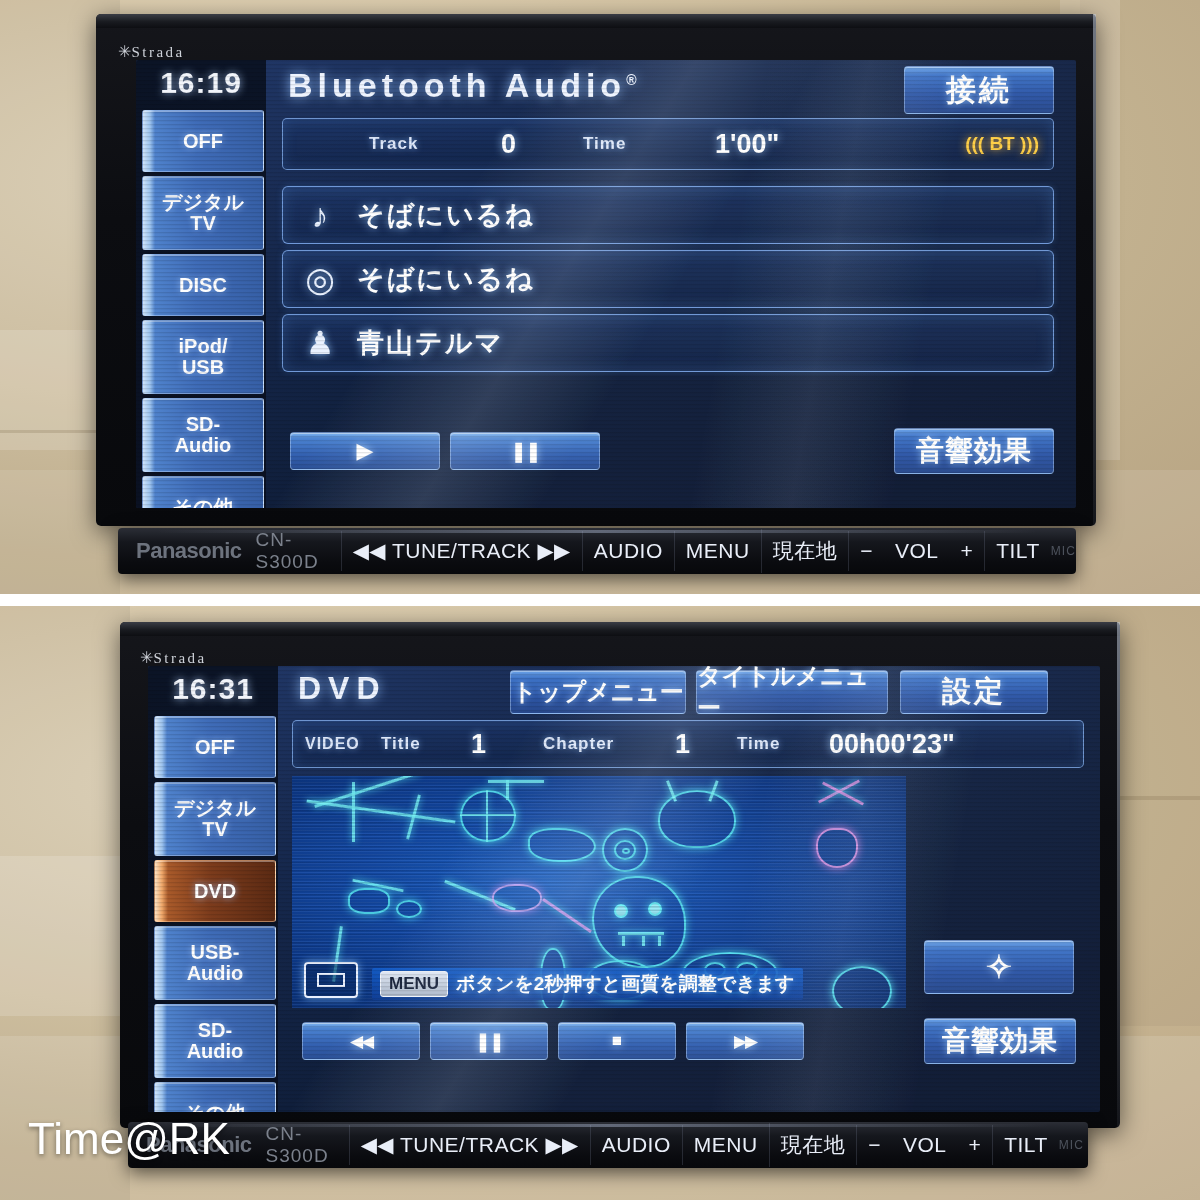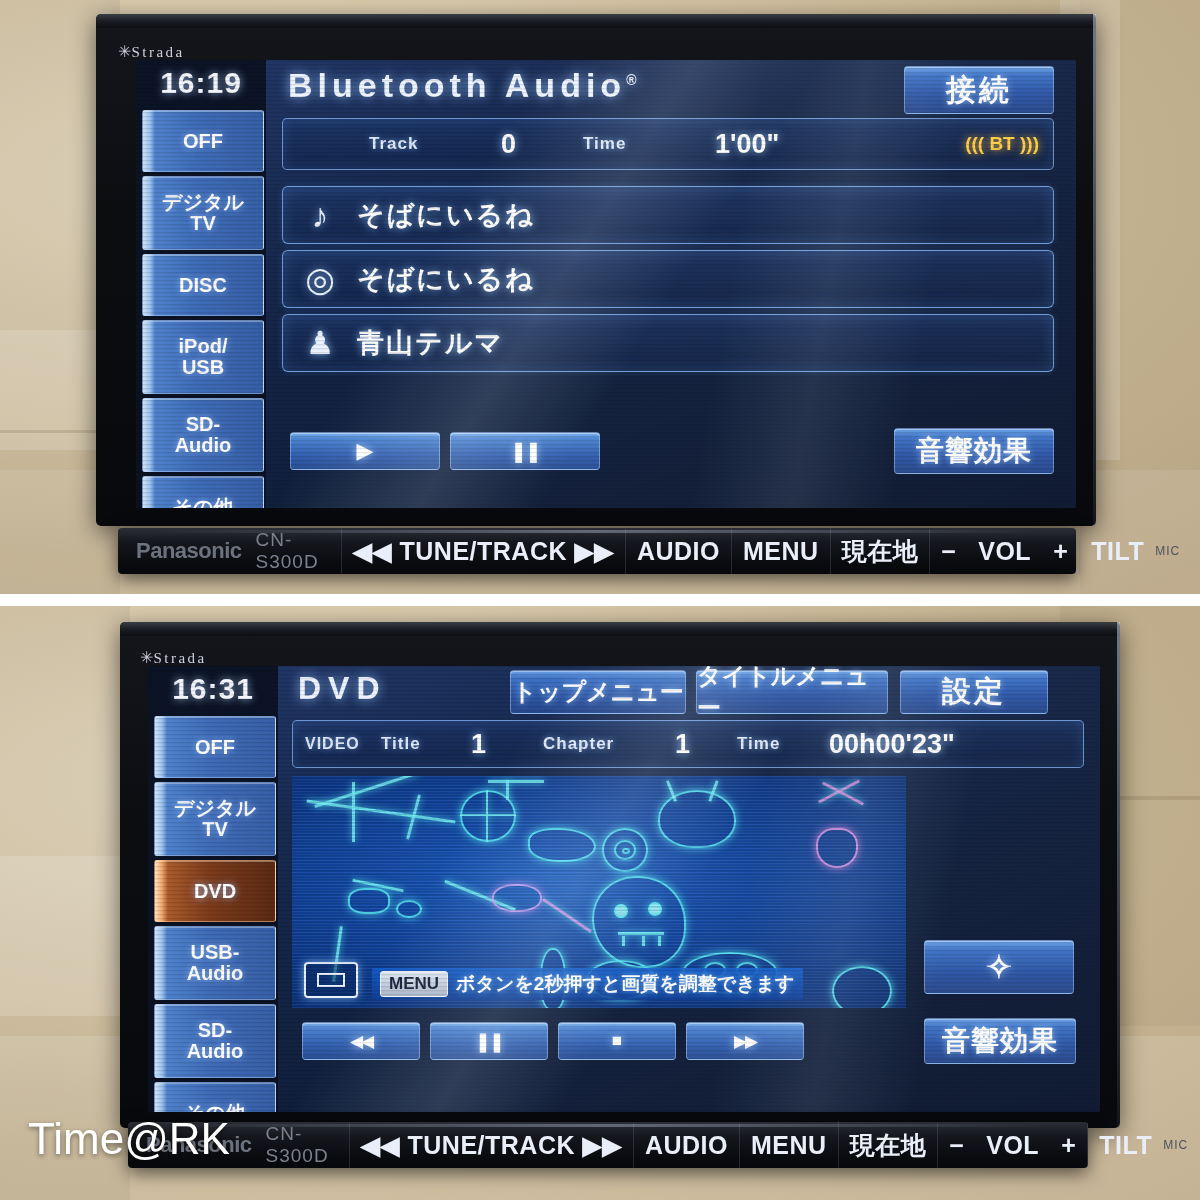--- a/index.html
+++ b/index.html
@@ -171,21 +171,21 @@
   .hw {
     position:absolute; border-radius:4px;
     background:linear-gradient(180deg,#2b2e36 0%, #15171d 30%, #0a0b0f 75%, #07080b 100%);
     box-shadow:0 5px 18px rgba(0,0,0,.6);
     display:flex; align-items:center;
   }
   .hw-sheen { position:absolute; left:4%; right:4%; top:2px; height:3px;
               background:linear-gradient(90deg,rgba(255,255,255,0),rgba(210,225,255,.35),rgba(255,255,255,0)); }
   .brand { color:#6d737e; font-weight:bold; font-size:22px; letter-spacing:-0.5px; margin-left:18px; }
   .model { color:#7b818c; font-size:19px; letter-spacing:1px; margin-left:14px; }
-  .hwbtn { color:#e9eef8; font-size:25px; font-weight:bold; letter-spacing:0.5px;
+  .hwbtn { color:#e9eef8; font-size:21px; font-weight:normal; letter-spacing:0.5px;
            padding:8px 11px; border-left:1px solid rgba(110,120,140,0.28); white-space:nowrap; }
   .hwbtn.plain { border-left:none; }
   .mic { color:#4e535d; font-size:12px; letter-spacing:1px; margin-left:auto; margin-right:30px; }
 
   .watermark {
     position:absolute; color:#ffffff; font-size:44px; letter-spacing:0px;
     text-shadow:0 2px 5px rgba(0,0,0,.45);
   }
 </style>
 </head>

